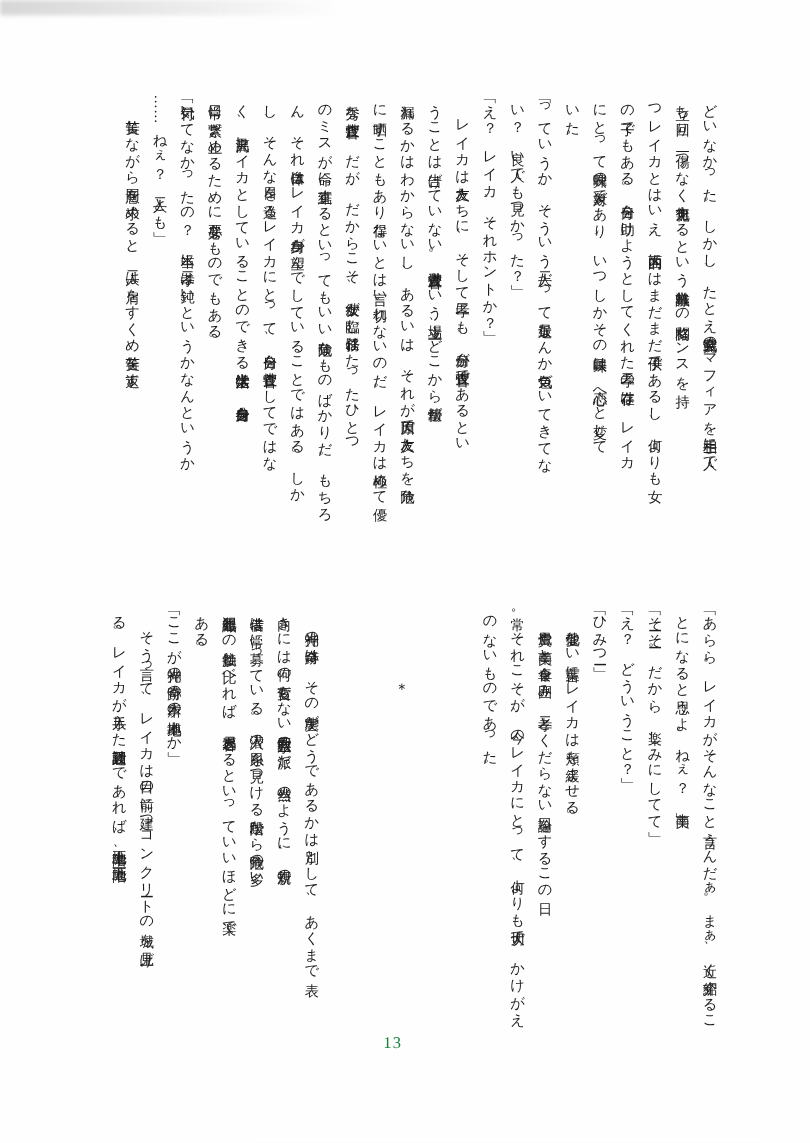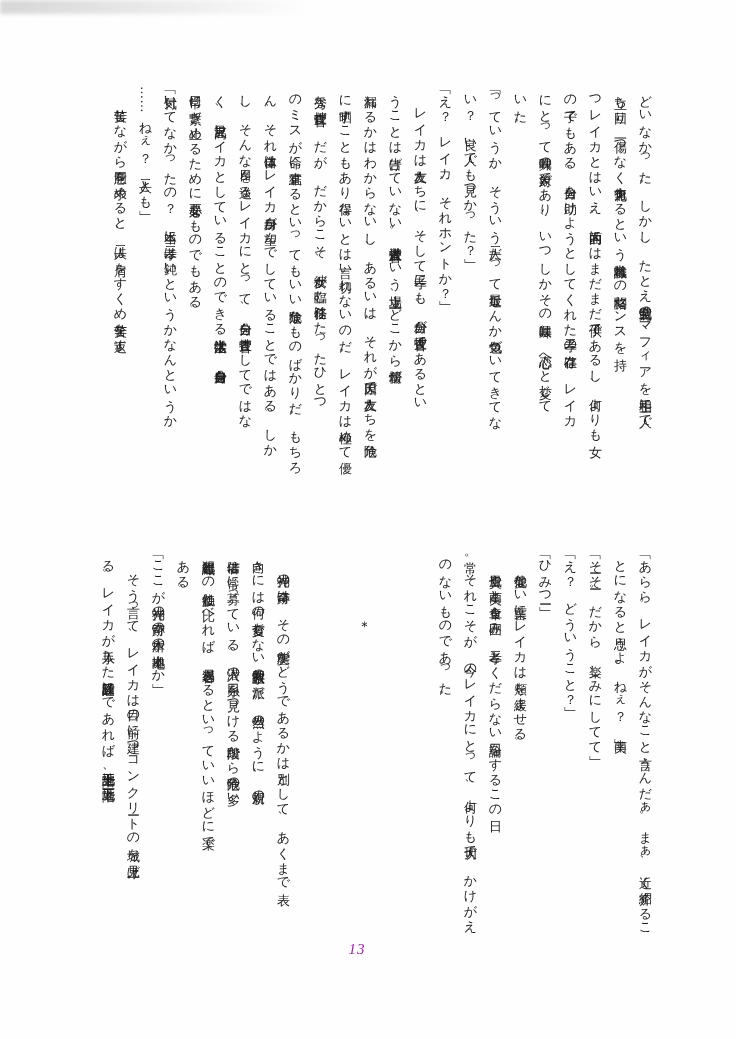--- a/index.html
+++ b/index.html
@@ -61,22 +61,21 @@
     font-size: 14px;
   }
   .page-number {
     position: absolute;
     top: 941px;
     left: 327px;
     width: 60px;
     text-align: center;
     font-size: 15px;
     letter-spacing: 1px;
-    color: #a21caf;
-    font-style: italic;
+    color: #15803d;
   }
 </style>
 </head>
 <body>
 
 <div class="page">
 
   <div class="scan-shade"></div>
 
   <div class="vtext block-top">

